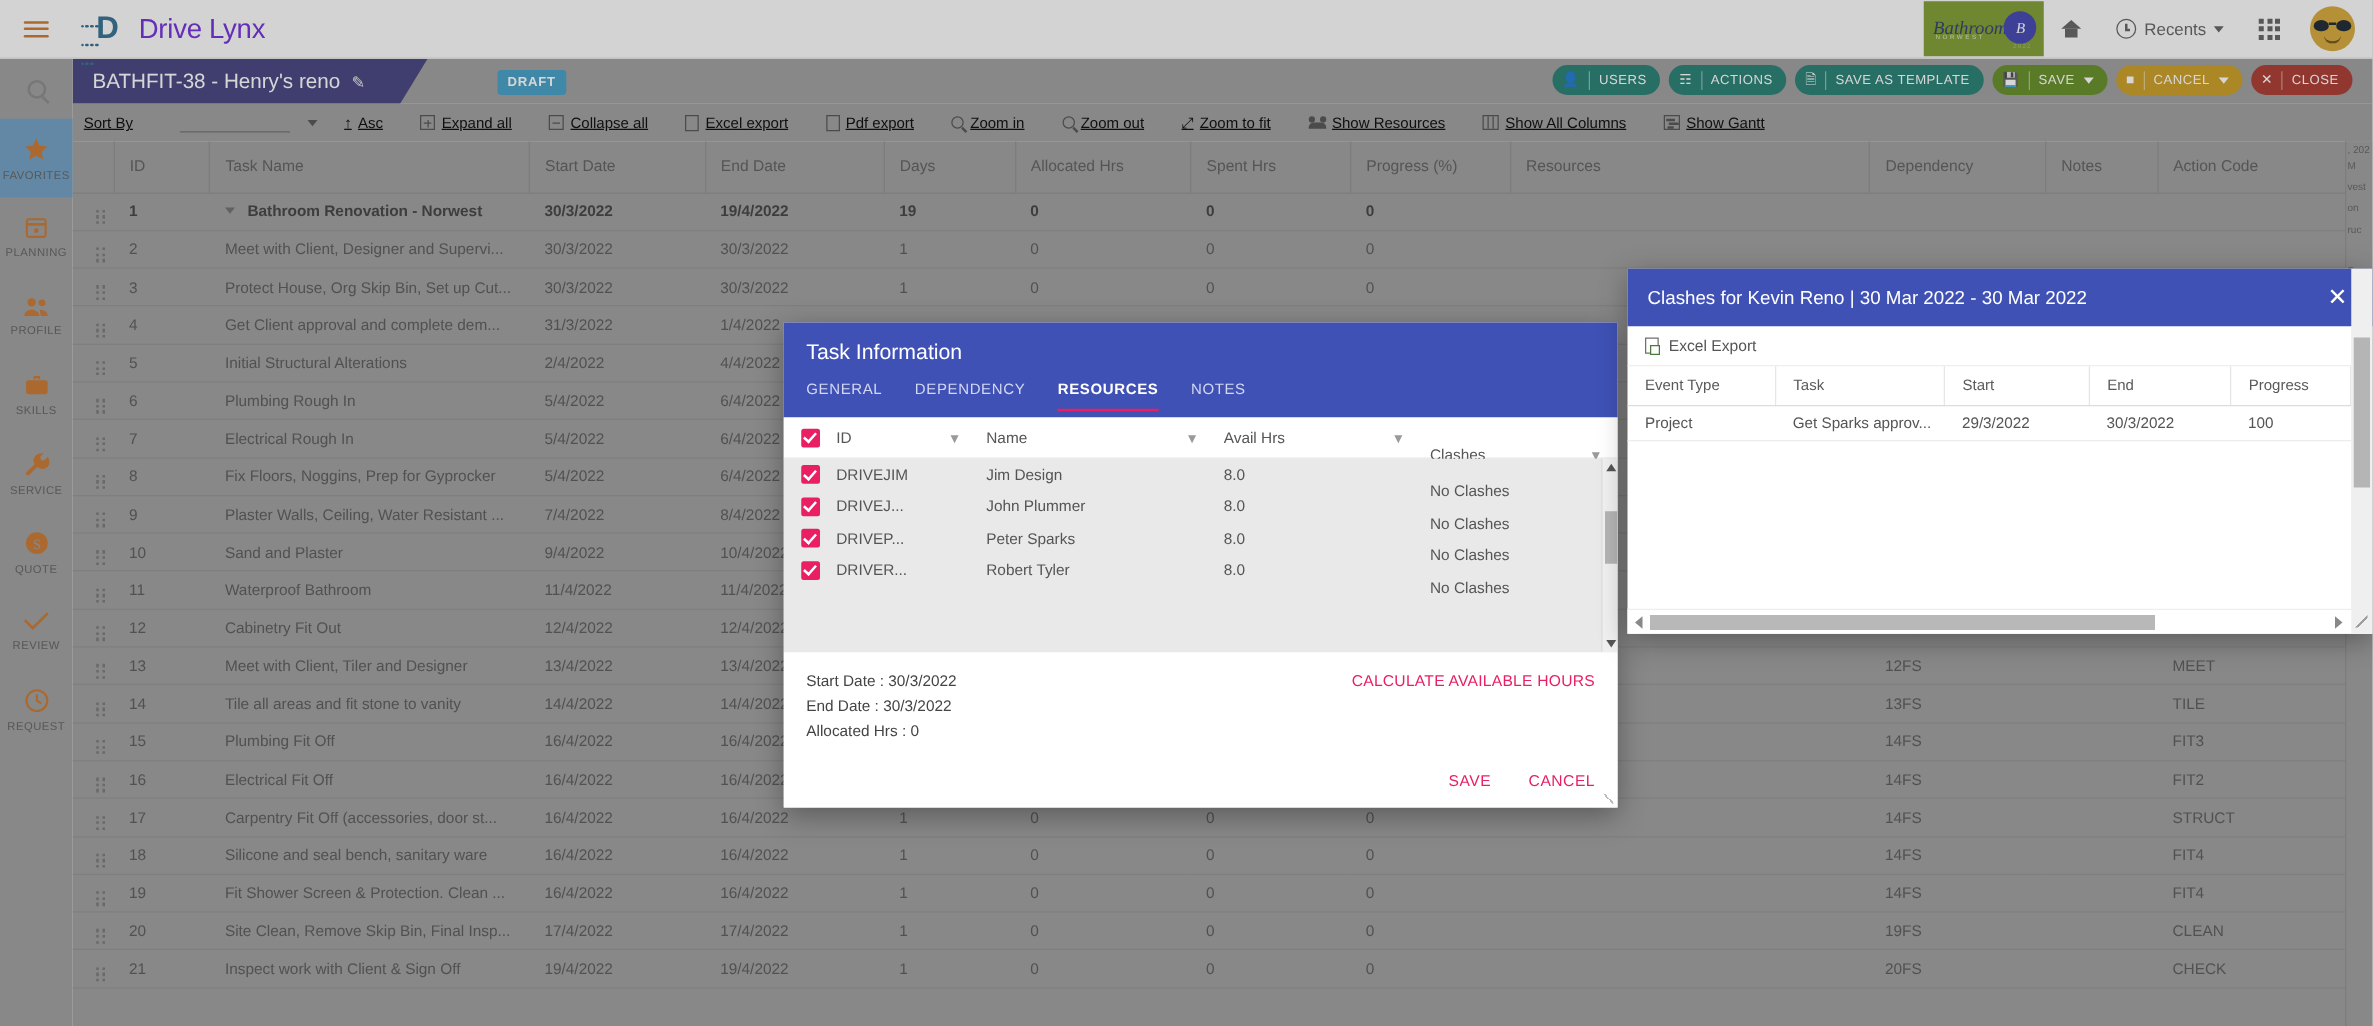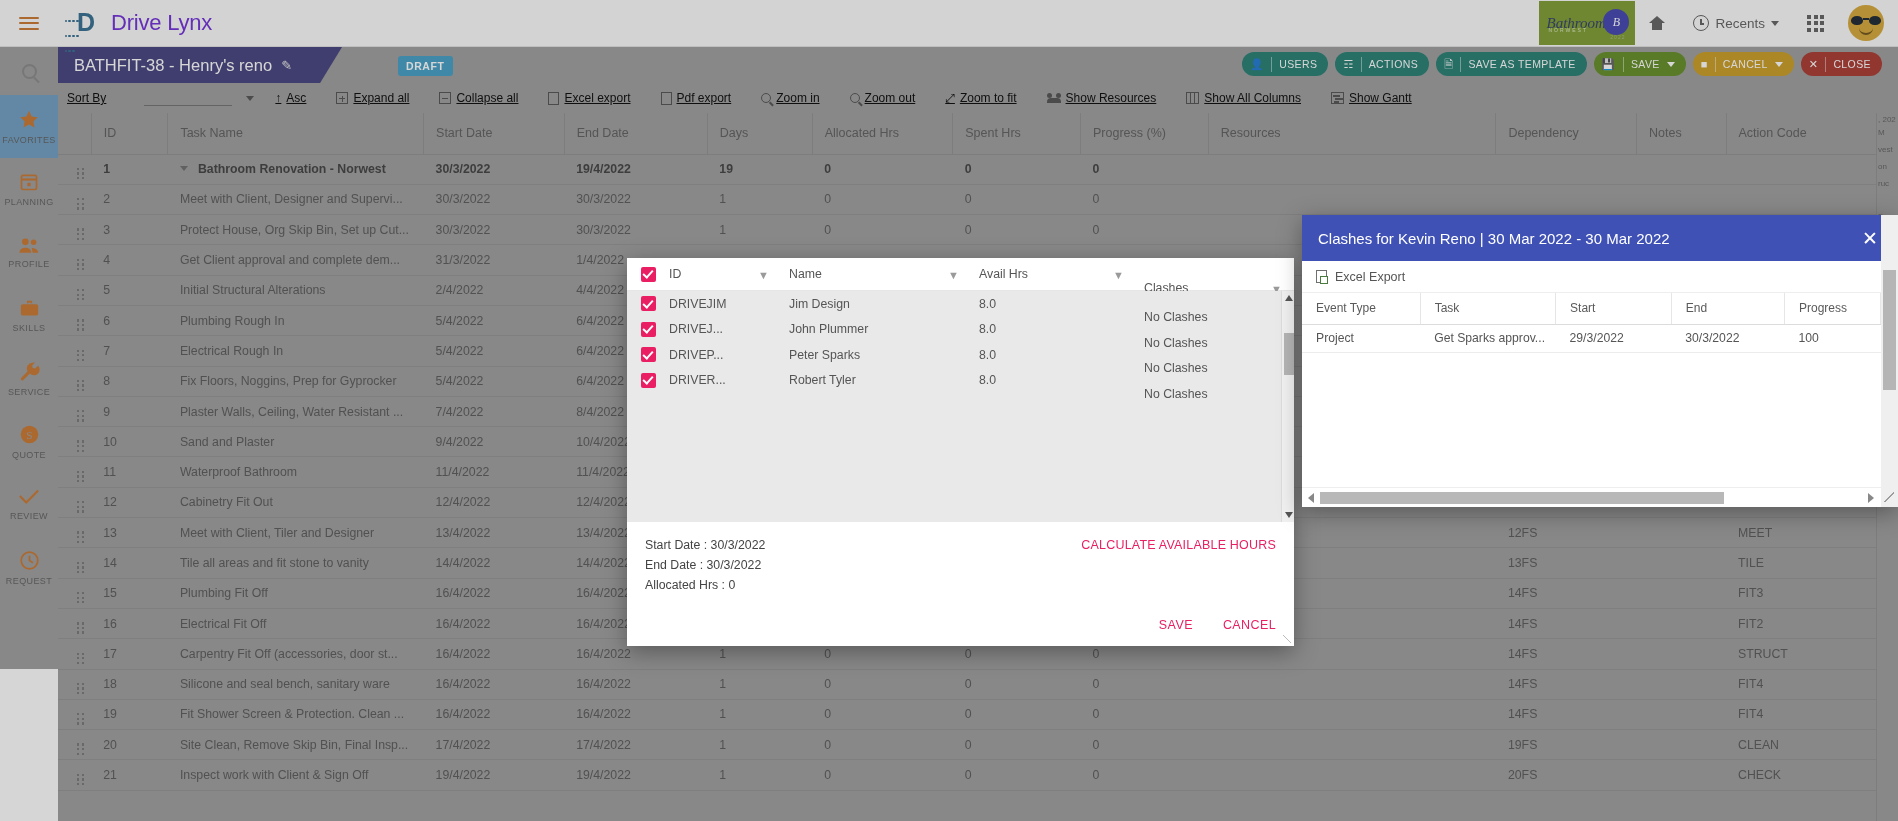--- a/index.html
+++ b/index.html
@@ -54,21 +54,21 @@
     width:36px;height:36px;border-radius:50%;background:#d6a632;margin-left:10px;
     position:relative;overflow:hidden;cursor:pointer;
   }
   .avatar .glass{ position:absolute; top:11px; width:12px;height:9px;background:#15212b;border-radius:50% 50% 45% 45%;}
   .avatar .g1{left:3px;} .avatar .g2{right:3px;}
   .avatar .bridge{position:absolute;top:13px;left:15px;width:6px;height:2px;background:#15212b;}
   .avatar .smile{position:absolute;bottom:6px;left:11px;width:14px;height:7px;border-bottom:2px solid #6b4f12;border-radius:0 0 10px 10px;}
 
   
   #rail{
-    position:absolute; left:0; top:47px; width:58px; height:622px;
+    position:absolute; left:0; top:47px; width:58px; height:774px;
     background:#9b9b9b; z-index:4; color:#6f6f6f;
   }
   .rail-search{ height:48px; display:flex;align-items:center;justify-content:center;cursor:pointer;}
   .mag{ width:15px;height:15px;border:2px solid #868686;border-radius:50%;position:relative;display:block;}
   .mag:after{content:"";position:absolute;right:-5px;bottom:-4px;width:7px;height:2px;background:#868686;transform:rotate(45deg);}
   .rail-item{
     height:63px; display:flex; flex-direction:column; align-items:center; justify-content:center;
     gap:5px; cursor:pointer; color:#5d5d5d;
   }
   .rail-item.active{ background:#6b9cc0;}
@@ -1027,20 +1027,29 @@
       <div>x F</div>
       <div></div>
       <div></div>
       <div></div>
     </div>
 </div>
 
 <div id="dim"></div>
 
 <div id="taskmodal">
+  <div id="tm-head">
+    <div id="tm-title">Task Information</div>
+    <div id="tm-tabs">
+      <div class="tm-tab">GENERAL</div>
+      <div class="tm-tab">DEPENDENCY</div>
+      <div class="tm-tab sel">RESOURCES</div>
+      <div class="tm-tab">NOTES</div>
+    </div>
+  </div>
 
   <div id="tm-thead">
     <div class="tm-cb">
       <div class="cbox"></div>
     </div>
     <div class="tm-col w-id">
       <span>ID</span>
       <span class="fil">▼</span>
     </div>
     <div class="tm-col w-nm">

